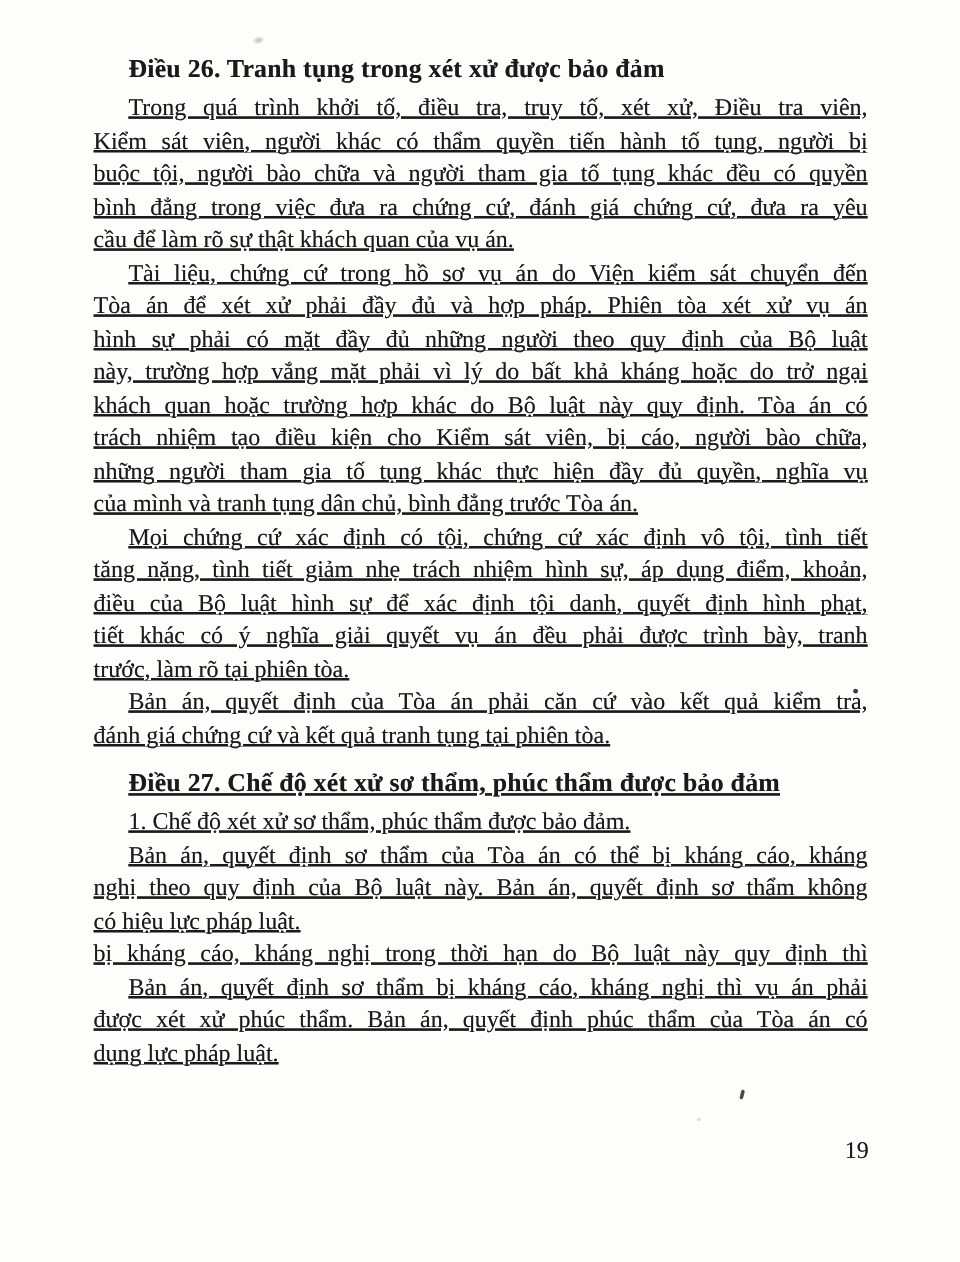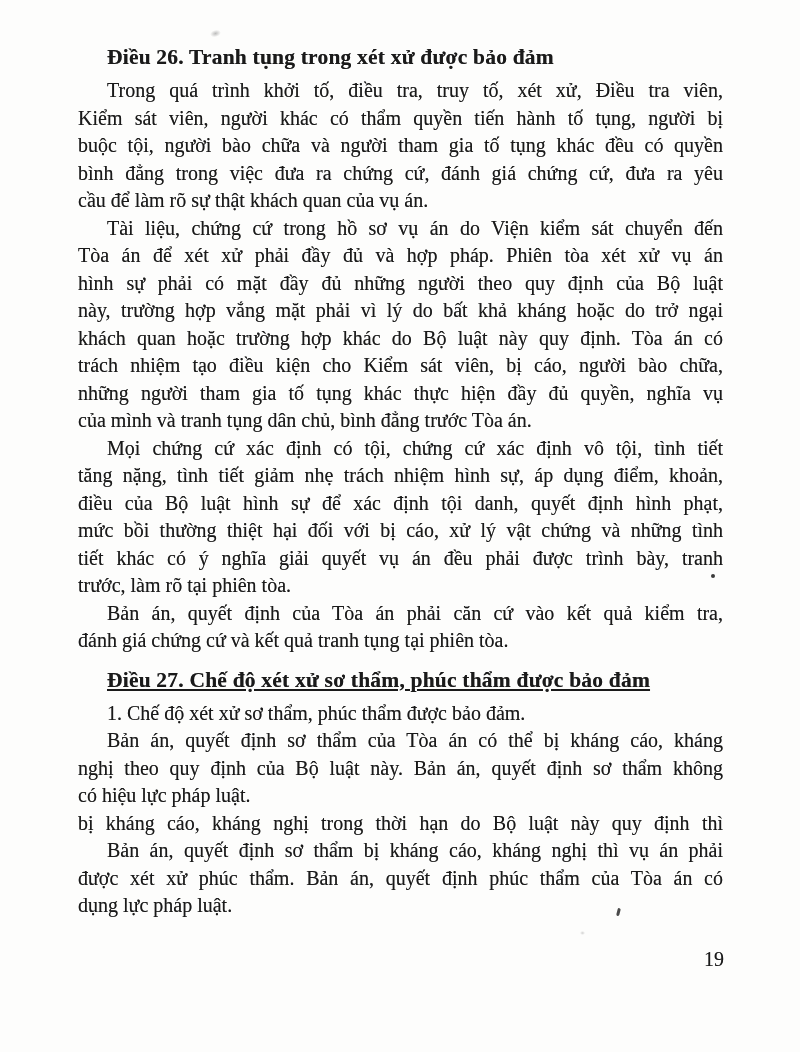--- a/index.html
+++ b/index.html
@@ -38,20 +38,21 @@
     text-decoration: underline;
   }
   .paragraph {
     margin: 0;
   }
   .line {
     font-size: 20px;
     line-height: 27.5px;
     white-space: normal;
     text-shadow: 0 0 0.5px rgba(0,0,0,0.5);
+    text-decoration: underline;
   }
   .line.first {
     text-indent: 29px;
   }
   .line.just {
     text-align: justify;
     text-align-last: justify;
   }
   .page-number {
     position: absolute;
@@ -110,21 +111,20 @@
         <div class="line just">này, trường hợp vắng mặt phải vì lý do bất khả kháng hoặc do trở ngại</div>
         <div class="line just">khách quan hoặc trường hợp khác do Bộ luật này quy định. Tòa án có</div>
         <div class="line just">trách nhiệm tạo điều kiện cho Kiểm sát viên, bị cáo, người bào chữa,</div>
         <div class="line just">những người tham gia tố tụng khác thực hiện đầy đủ quyền, nghĩa vụ</div>
         <div class="line">của mình và tranh tụng dân chủ, bình đẳng trước Tòa án.</div>
       </div>
       <div class="paragraph">
         <div class="line first just">Mọi chứng cứ xác định có tội, chứng cứ xác định vô tội, tình tiết</div>
         <div class="line just">tăng nặng, tình tiết giảm nhẹ trách nhiệm hình sự, áp dụng điểm, khoản,</div>
         <div class="line just">điều của Bộ luật hình sự để xác định tội danh, quyết định hình phạt,</div>
-        <div class="line just">mức bồi thường thiệt hại đối với bị cáo, xử lý vật chứng và những tình</div>
         <div class="line just">tiết khác có ý nghĩa giải quyết vụ án đều phải được trình bày, tranh</div>
         <div class="line">trước, làm rõ tại phiên tòa.</div>
       </div>
       <div class="paragraph">
         <div class="line first just">Bản án, quyết định của Tòa án phải căn cứ vào kết quả kiểm tra,</div>
         <div class="line">đánh giá chứng cứ và kết quả tranh tụng tại phiên tòa.</div>
       </div>
       <h2 class="block-heading">Điều 27. Chế độ xét xử sơ thẩm, phúc thẩm được bảo đảm</h2>
       <div class="paragraph">
         <div class="line first">1. Chế độ xét xử sơ thẩm, phúc thẩm được bảo đảm.</div>

